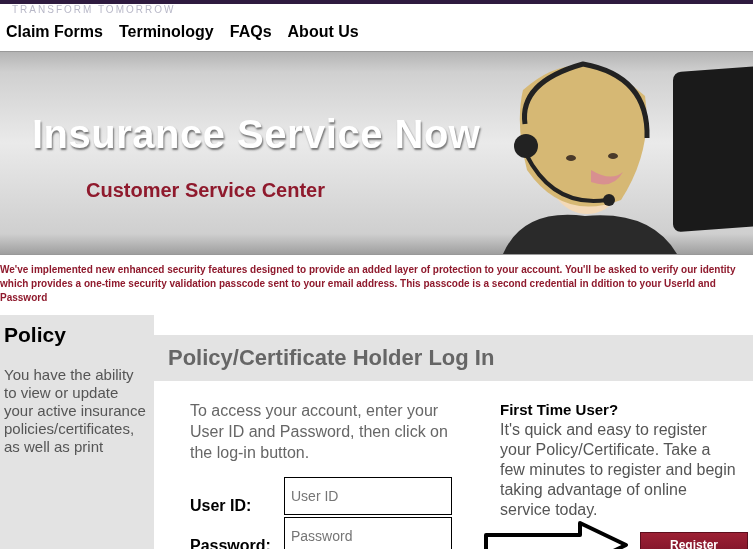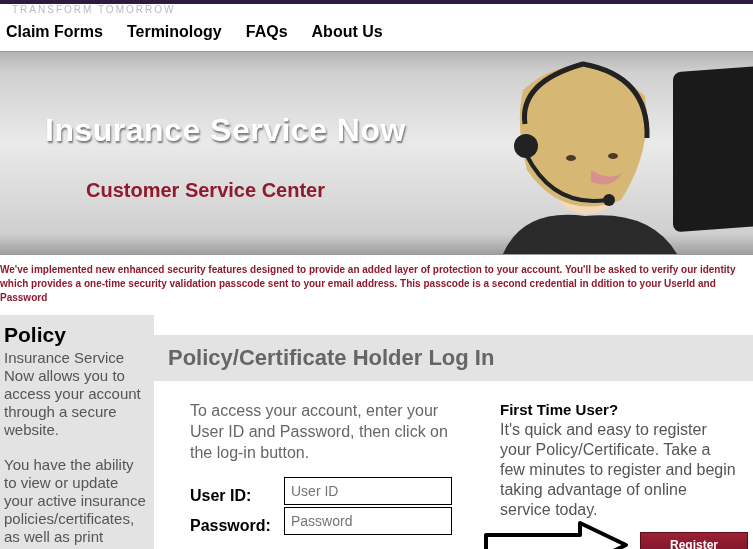--- a/index.html
+++ b/index.html
@@ -17,40 +17,40 @@
   }
   .tagline {
     font-size: 10px;
     color: #b8b8c8;
     letter-spacing: 2px;
     padding: 0 0 2px 12px;
     font-weight: 300;
   }
   .nav {
     display: flex;
-    gap: 24px;
+    gap: 16px;
     padding: 6px 10px 10px 6px;
     font-weight: bold;
     font-size: 16px;
     color: #000;
   }
   .nav span { cursor: pointer; }
   .hero {
     position: relative;
     height: 204px;
     background: linear-gradient(180deg, #b4b4b4 0%, #d0d0d0 10%, #eaeaea 45%, #cfcfcf 90%, #9f9f9f 100%);
     border-top: 1px solid #999;
     border-bottom: 1px solid #999;
     overflow: hidden;
   }
   .hero-title {
     position: absolute;
     top: 60px;
-    left: 45px;
-    font-size: 32px;
+    left: 32px;
+    font-size: 40px;
     font-weight: 700;
     color: #fff;
     text-shadow: 1px 2px 2px rgba(0,0,0,0.5);
     letter-spacing: 0.5px;
   }
   .hero-sub {
     position: absolute;
     top: 112px;
     left: 86px;
     font-size: 20px;
@@ -120,21 +120,21 @@
     margin-bottom: 2px;
   }
   .field-label {
     width: 94px;
     font-weight: bold;
     color: #000;
     font-size: 16px;
   }
   .field-input {
     width: 168px;
-    height: 28px;
+    height: 38px;
     border: 1px solid #000;
     padding: 2px 6px;
     font-size: 14px;
     color: #777;
     font-family: inherit;
   }
   .login-btn {
     display: block;
     margin: 14px 0 0 100px;
     width: 110px;
@@ -221,21 +221,20 @@
       <ellipse cx="150" cy="106" rx="5" ry="3" fill="#4a3a2a"></ellipse>
     </svg>
   </div>
 </div>
 
 <div class="alert">We've implemented new enhanced security features designed to provide an added layer of protection to your account. You'll be asked to verify our identity which provides a one-time security validation passcode sent to your email address. This passcode is a second credential in ddition to your UserId and Password</div>
 
 <div class="main">
   <div class="sidebar">
     <h2>Policy</h2>
-    <p>Insurance Service Now allows you to access your account through a secure website.</p>
     <br>
     <p>You have the ability to view or update your active insurance policies/certificates, as well as print</p>
   </div>
 
   <div class="content">
     <div class="content-header">Policy/Certificate Holder Log In</div>
     <div class="content-body">
 
       <div class="login-col">
         <p class="login-intro">To access your account, enter your User ID and Password, then click on the log-in button.</p>

